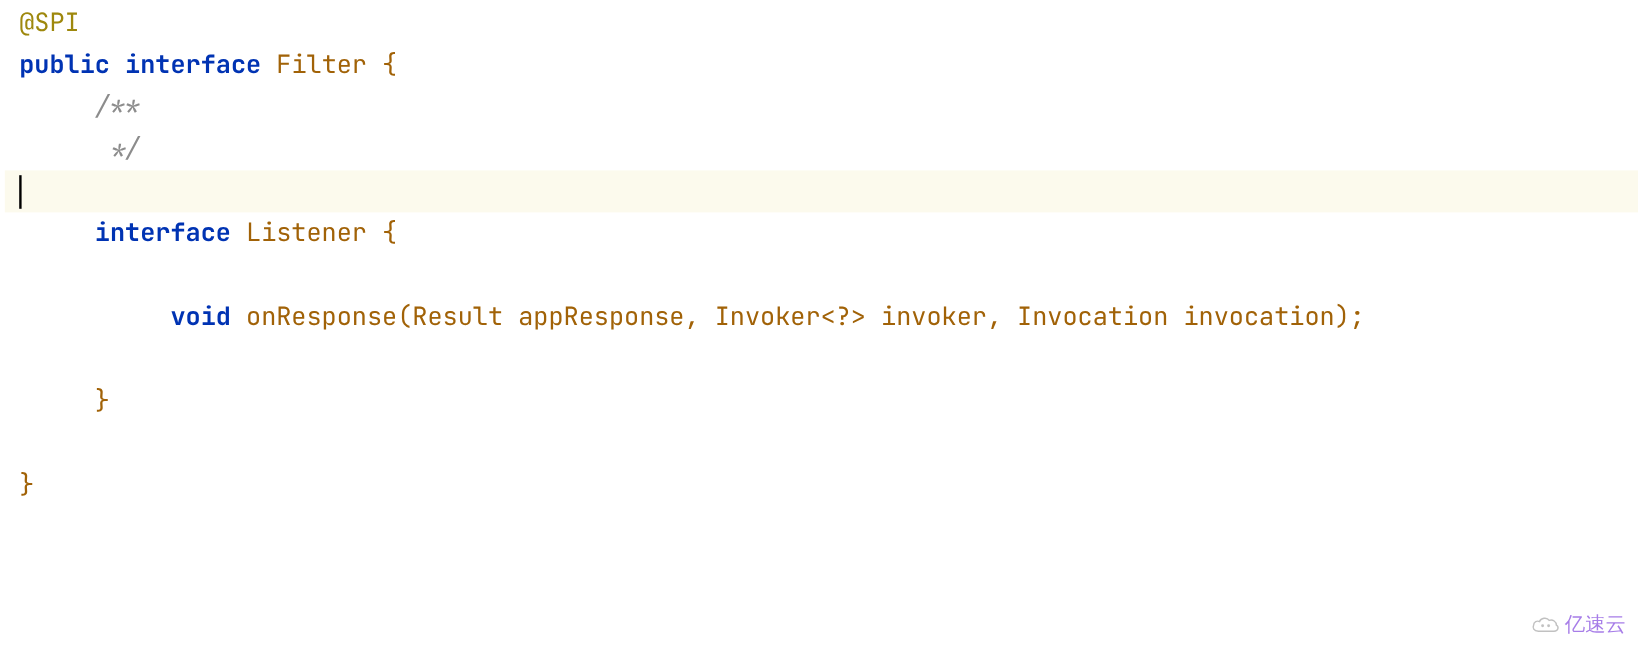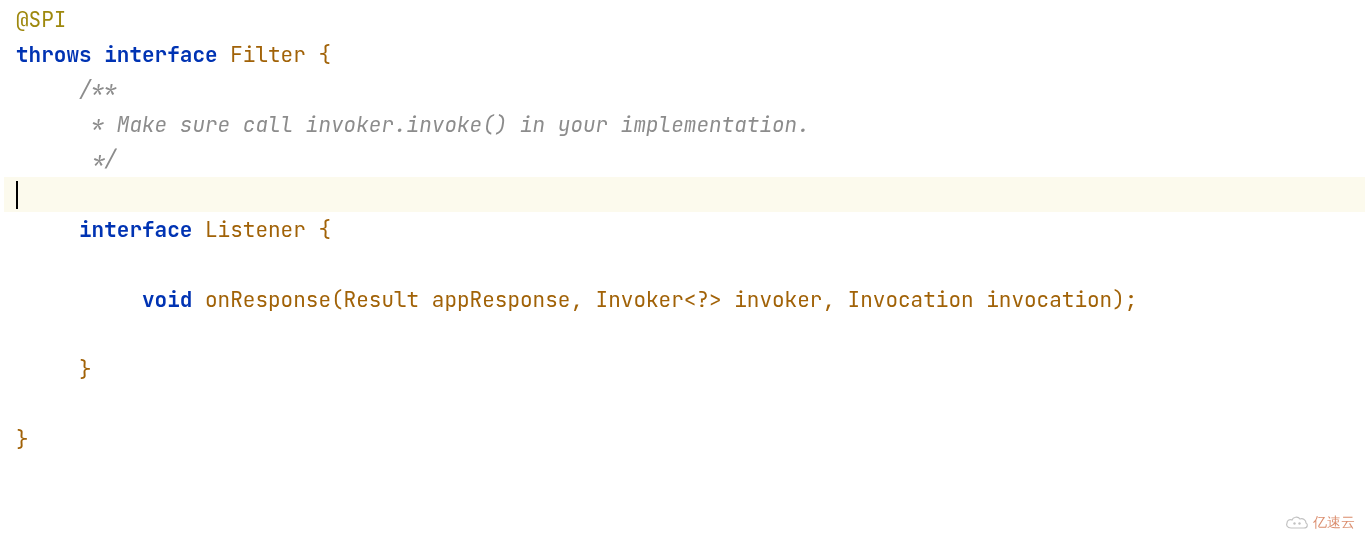--- a/index.html
+++ b/index.html
@@ -55,35 +55,34 @@
       color: #a16207;
     }
     .watermark {
       position: absolute;
       right: 10px;
       bottom: 6px;
       opacity: 0.6;
       display: flex;
       align-items: center;
       gap: 4px;
-      color: #c2410c;
-      font-size: 14px;
+      color: #6d28d9;
+      font-size: 17px;
       font-family: sans-serif;
     }
     .watermark svg { display: block; }
   </style>
 </head>
 <body>
 
 <div class="editor">
   <div id="code-container">
       <div class="line"><span class="annotation">@SPI</span></div>
-      <div class="line"><span class="kw">throws</span><span class="ident"> </span><span class="kw">interface</span><span class="ident"> Filter {</span></div>
+      <div class="line"><span class="kw">public</span><span class="ident"> </span><span class="kw">interface</span><span class="ident"> Filter {</span></div>
       <div class="line"><span class="comment">     /**</span></div>
-      <div class="line"><span class="comment">      * Make sure call invoker.invoke() in your implementation.</span></div>
       <div class="line"><span class="comment">      */</span></div>
       <div class="line highlighted"><span class="caret"></span></div>
       <div class="line"><span class="ident">     </span><span class="kw">interface</span><span class="ident"> Listener {</span></div>
       <div class="line"></div>
       <div class="line"><span class="ident">          </span><span class="kw">void</span><span class="ident"> onResponse(Result appResponse, Invoker&lt;?&gt; invoker, Invocation invocation);</span></div>
       <div class="line"></div>
       <div class="line"><span class="ident">     }</span></div>
       <div class="line"></div>
       <div class="line"><span class="ident">}</span></div>
     </div>

